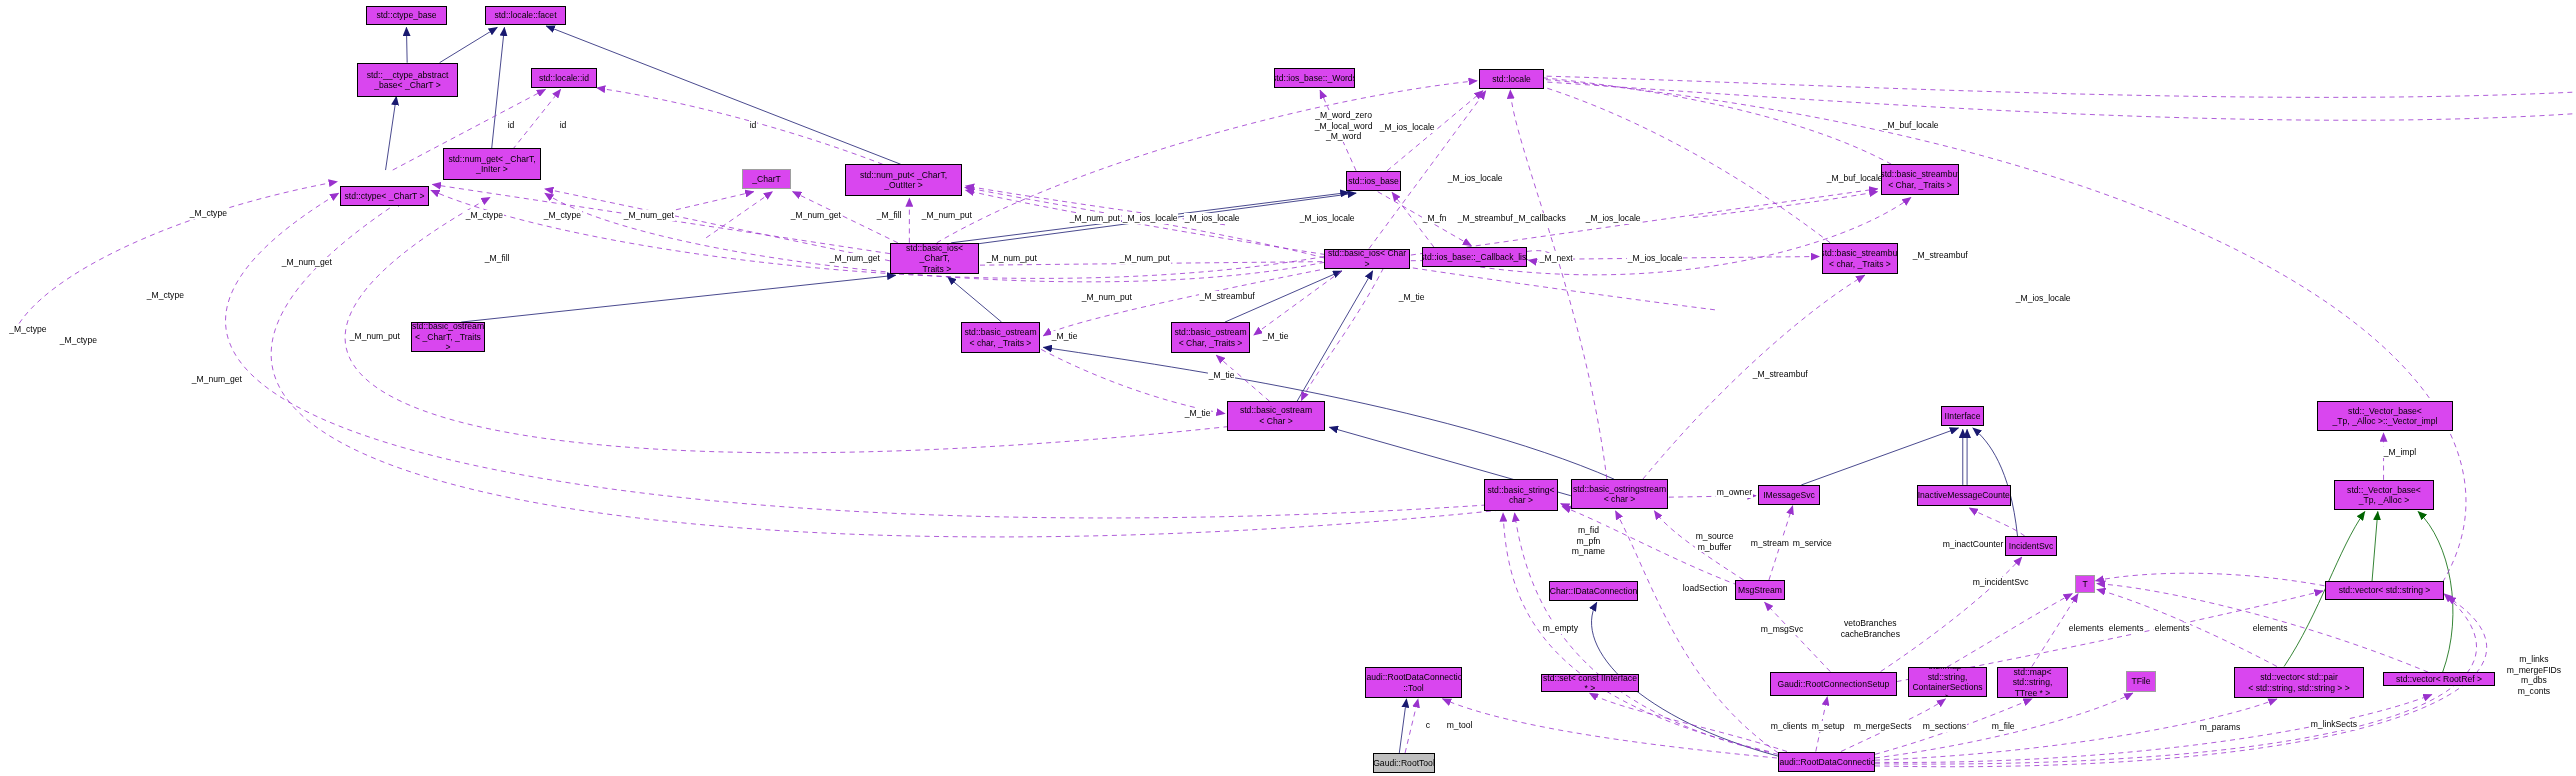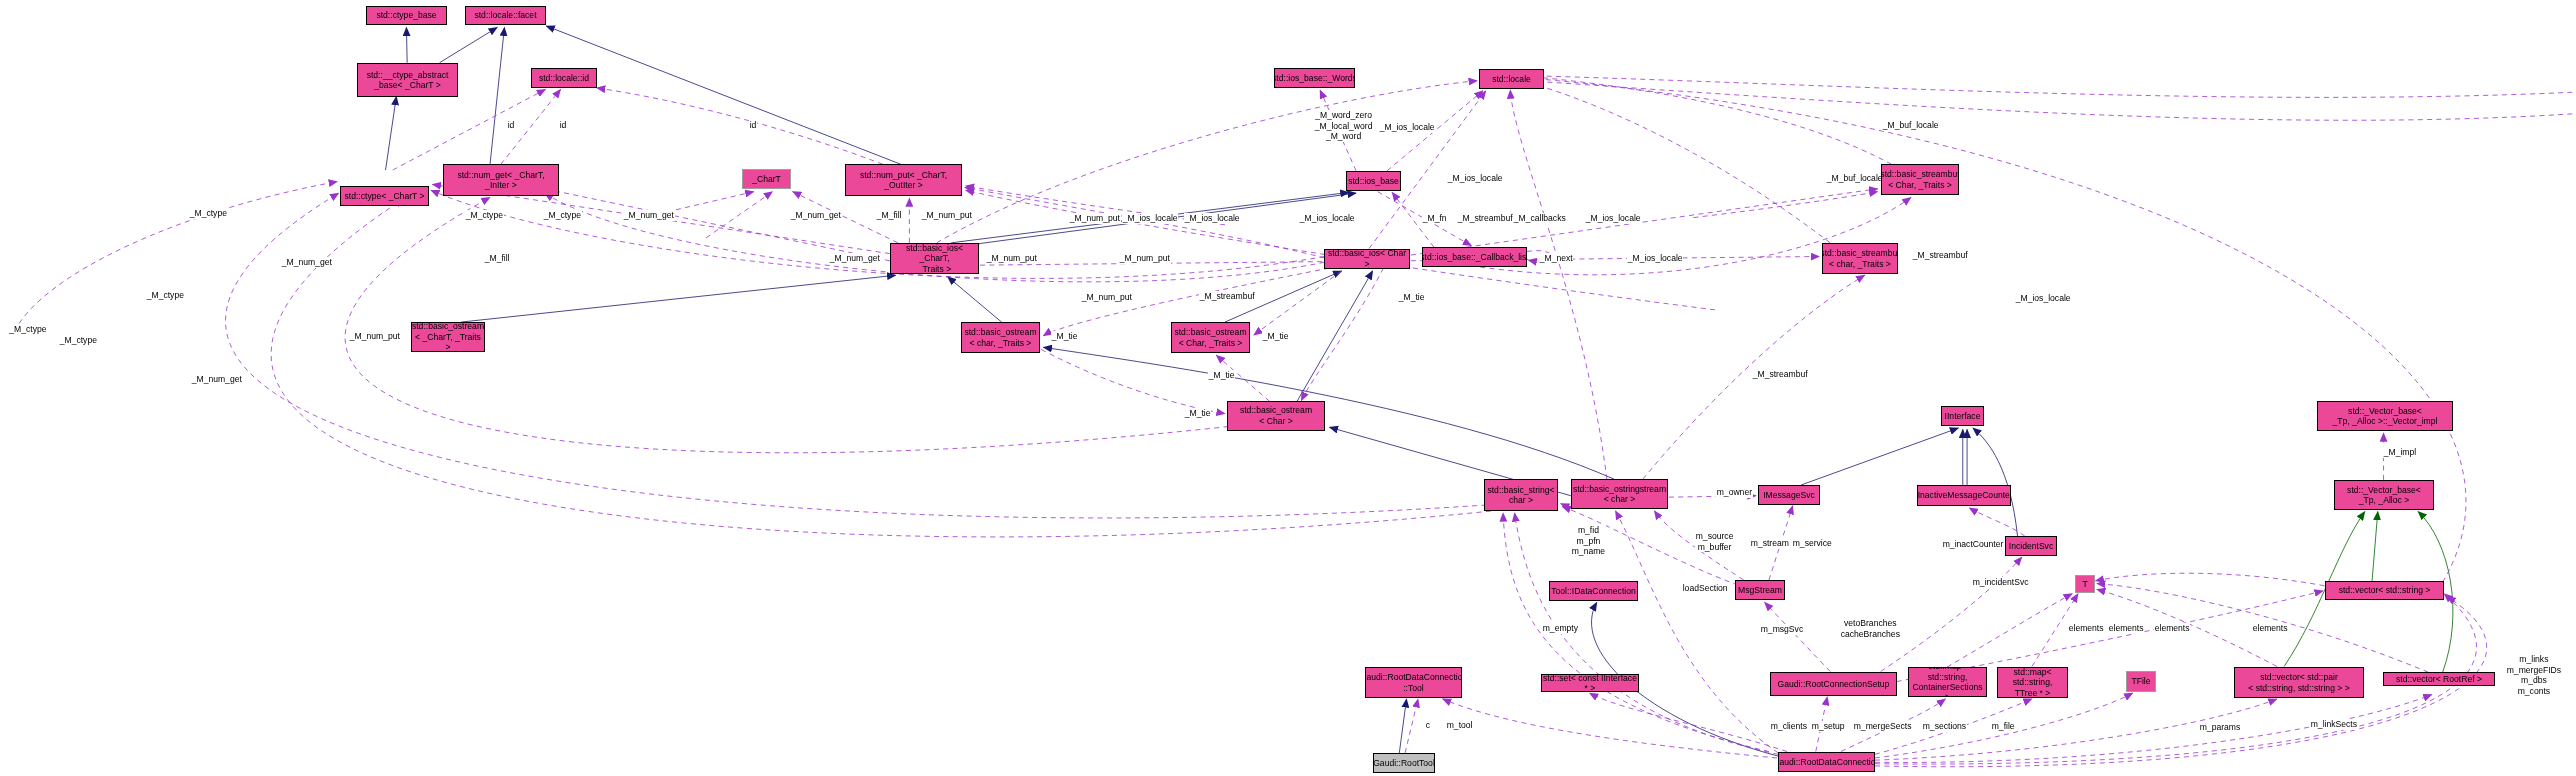--- a/index.html
+++ b/index.html
@@ -1,19 +1,19 @@
 <!DOCTYPE html>
 <html style="font-size:11.5px"><head>
 <meta charset="utf-8">
 <style>
   html,body{margin:0;padding:0;background:#fff;}
   #stage{position:relative;width:2576px;height:776px;background:#fff;overflow:hidden;
          font-family:"Liberation Sans","DejaVu Sans",sans-serif;}
   #edges{position:absolute;left:0;top:0;width:2576px;height:776px;}
-  .node{position:absolute;box-sizing:border-box;border:0.7px solid #000;background:#ec4899;
+  .node{position:absolute;box-sizing:border-box;border:0.7px solid #000;background:#d946ef;
         display:flex;align-items:center;justify-content:center;text-align:center;
         font-size:8.6px;line-height:1.22;color:#000;white-space:pre-line;overflow:hidden;z-index:3;}
   .node.ext{border-color:#9e9e9e;}
   .node.main{background:#bfbfbf;}
   .elabel{position:absolute;font-size:8.6px;line-height:1.25;color:#000;background:#fff;
           padding:0 0.7px;white-space:pre-line;text-align:center;z-index:2;}
 </style>
 </head>
 <body>
 
@@ -125,28 +125,28 @@
     <path d="M3226,813 C3100,790 2980,792 2908,806"></path>
     <path d="M3308,666 L3308,601"></path>
     <path d="M2076,700 C900,780 -80,600 470,268"></path>
     <path d="M2082,708 C1000,820 -60,680 560,276"></path>
     <path d="M1705,592 C700,700 160,560 680,274"></path>
     <path d="M20,460 C60,380 250,292 468,252"></path>
   </g>
 </svg>
 
 <div class="node" style="left:366px;top:5.8px;width:81px;height:19px">std::ctype_base</div>
-<div class="node" style="left:465px;top:5.8px;width:81px;height:19px">std::locale::facet</div>
+<div class="node" style="left:485px;top:5.8px;width:81px;height:19px">std::locale::facet</div>
 <div class="node" style="left:357px;top:63px;width:101px;height:34px">std::__ctype_abstract
 _base&lt; _CharT &gt;</div>
 <div class="node" style="left:531px;top:68px;width:66px;height:19.5px">std::locale::id</div>
 <div class="node" style="left:1274px;top:68px;width:81px;height:19.5px">std::ios_base::_Words</div>
 <div class="node" style="left:1479px;top:69px;width:65px;height:19.5px">std::locale</div>
 <div class="node" style="left:340px;top:186px;width:89px;height:19.5px">std::ctype&lt; _CharT &gt;</div>
-<div class="node" style="left:443px;top:164px;width:116px;height:32px">std::num_get&lt; _CharT,
+<div class="node" style="left:443px;top:148px;width:98px;height:32px">std::num_get&lt; _CharT,
 _InIter &gt;</div>
 <div class="node ext" style="left:742px;top:169px;width:49px;height:20px">_CharT</div>
 <div class="node" style="left:845px;top:164px;width:117px;height:32px">std::num_put&lt; _CharT,
 _OutIter &gt;</div>
 <div class="node" style="left:1346px;top:171px;width:55px;height:19.5px">std::ios_base</div>
 <div class="node" style="left:1881px;top:164px;width:78px;height:31px">std::basic_streambuf
 &lt; Char, _Traits &gt;</div>
 <div class="node" style="left:890px;top:243px;width:89px;height:31px">std::basic_ios&lt; _CharT,
 _Traits &gt;</div>
 <div class="node" style="left:1324px;top:249px;width:86px;height:19.5px">std::basic_ios&lt; Char &gt;</div>
@@ -166,21 +166,21 @@
 _Tp, _Alloc &gt;::_Vector_impl</div>
 <div class="node" style="left:1484px;top:479px;width:74px;height:32px">std::basic_string&lt;
 char &gt;</div>
 <div class="node" style="left:1571px;top:479px;width:97px;height:30px">std::basic_ostringstream
 &lt; char &gt;</div>
 <div class="node" style="left:1758px;top:485px;width:62px;height:19.5px">IMessageSvc</div>
 <div class="node" style="left:1917px;top:485px;width:94px;height:21px">IInactiveMessageCounter</div>
 <div class="node" style="left:2334px;top:480px;width:100px;height:30px">std::_Vector_base&lt;
 _Tp, _Alloc &gt;</div>
 <div class="node" style="left:2005px;top:536px;width:52px;height:19.5px">IncidentSvc</div>
-<div class="node" style="left:1549px;top:581px;width:89px;height:19.5px">Tool::IDataConnection</div>
+<div class="node" style="left:1549px;top:581px;width:89px;height:19.5px">Char::IDataConnection</div>
 <div class="node" style="left:1735px;top:580px;width:50px;height:20px">MsgStream</div>
 <div class="node ext" style="left:2075px;top:575px;width:20px;height:18px">T</div>
 <div class="node" style="left:2325px;top:581px;width:119px;height:19px">std::vector&lt; std::string &gt;</div>
 <div class="node" style="left:1365px;top:667px;width:97px;height:31px">Gaudi::RootDataConnection
 ::Tool</div>
 <div class="node" style="left:1541px;top:674px;width:98px;height:18px">std::set&lt; const IInterface * &gt;</div>
 <div class="node" style="left:1770px;top:672px;width:127px;height:24px">Gaudi::RootConnectionSetup</div>
 <div class="node" style="left:1908px;top:667px;width:79px;height:30px">std::map&lt; std::string,
 ContainerSections &gt;</div>
 <div class="node" style="left:1997px;top:667px;width:71px;height:31px">std::map&lt; std::string,

